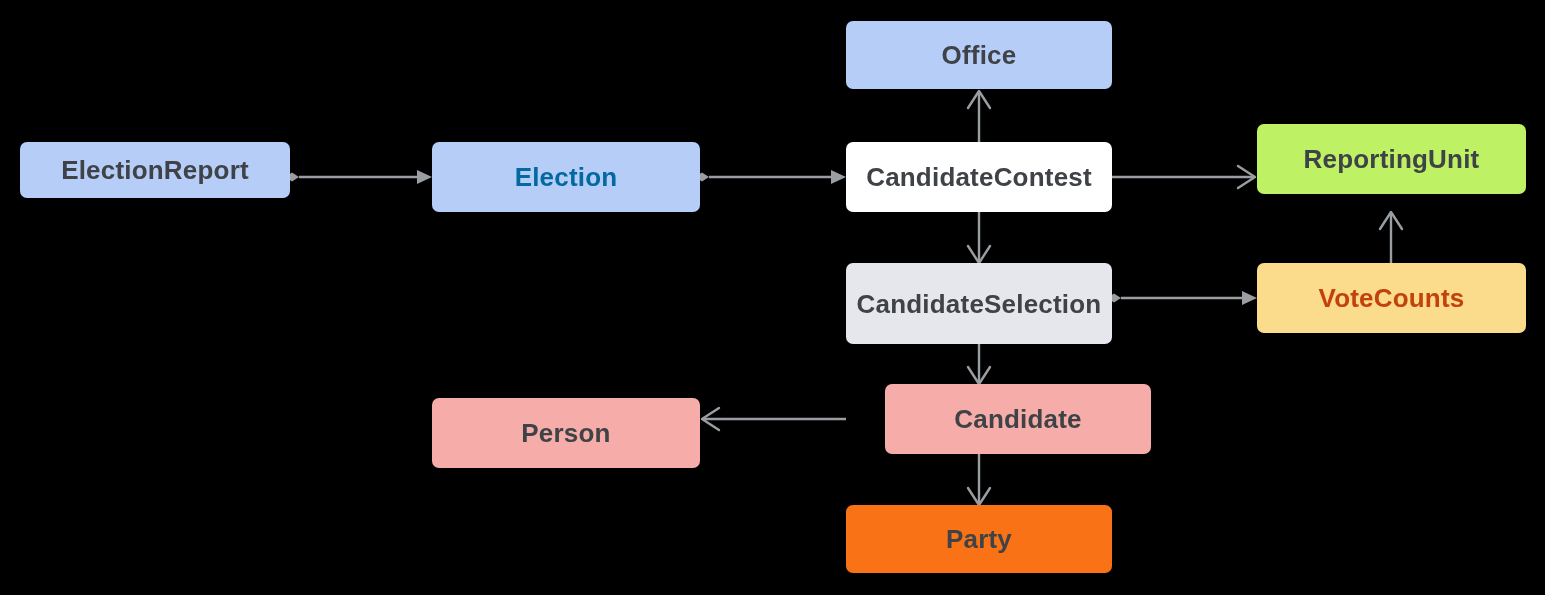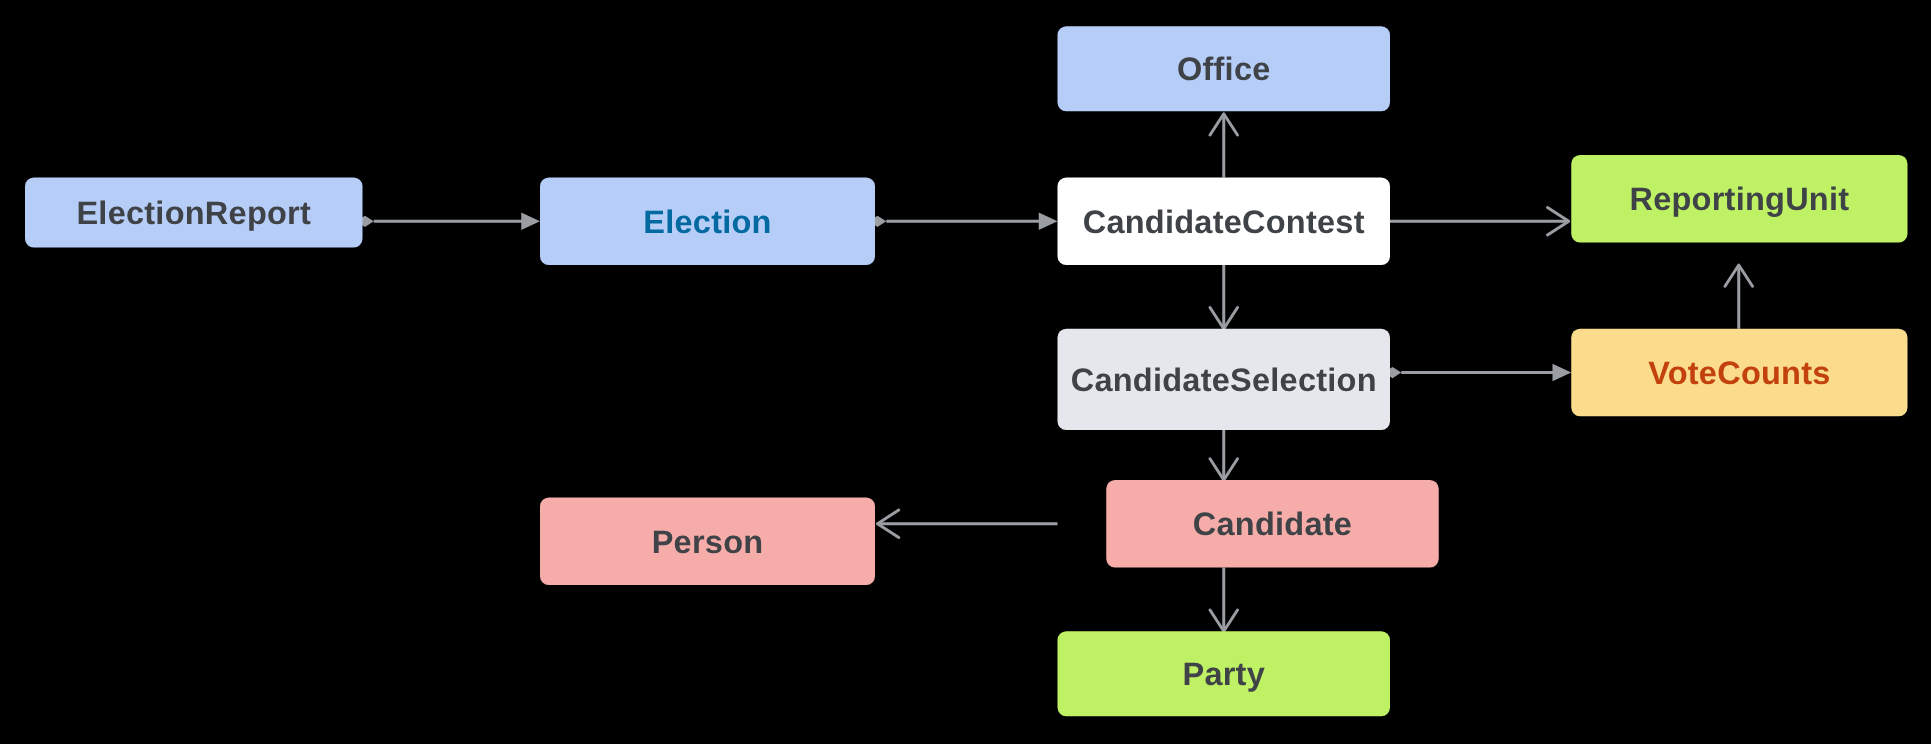--- a/index.html
+++ b/index.html
@@ -121,17 +121,17 @@
     </div>
   <div class="node" style="left: 1257px; top: 263px; width: 269px; height: 70px; background: rgb(250, 220, 140); color: #c2410c;">
       <span>VoteCounts</span>
     </div>
   <div class="node" style="left: 432px; top: 384px; width: 268px; height: 70px; background: rgb(246, 173, 169); color: rgb(63, 66, 70); margin-top: 14px;">
       <span>Person</span>
     </div>
   <div class="node" style="left: 885px; top: 384px; width: 266px; height: 70px; background: rgb(246, 173, 169); color: rgb(63, 66, 70);">
       <span>Candidate</span>
     </div>
-  <div class="node" style="left: 846px; top: 505px; width: 266px; height: 68px; background: #bef264; color: rgb(63, 66, 70);">
+  <div class="node" style="left: 846px; top: 505px; width: 266px; height: 68px; background: #f97316; color: rgb(63, 66, 70);">
       <span>Party</span>
     </div>
 
 </div>
 
 </body></html>

